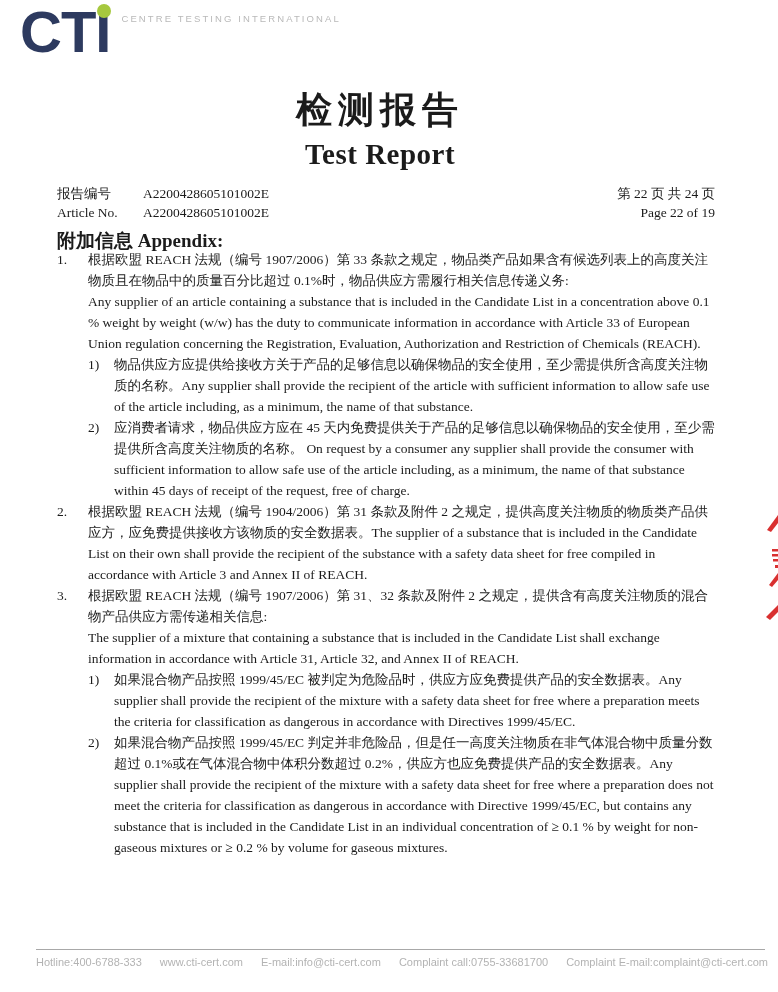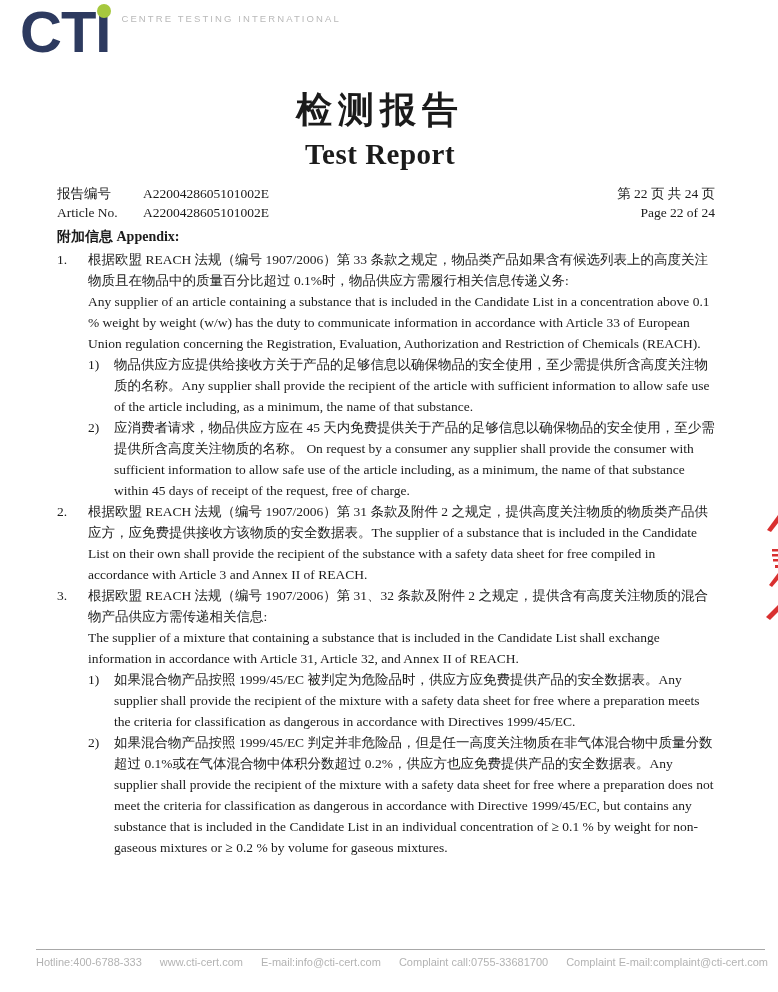--- a/index.html
+++ b/index.html
@@ -30,21 +30,21 @@
   .title-en { font-size:29px; font-weight:700; margin-top:3px; letter-spacing:0.5px; }
 
   
   .meta { position:absolute; top:184px; left:57px; width:658px; font-size:13.5px; line-height:19px; }
   .meta-row { display:flex; }
   .meta-label { width:86px; flex-shrink:0; }
   .meta-value { flex:1; }
   .meta-page { text-align:right; white-space:nowrap; }
 
   
-  .appendix-heading { position:absolute; top:228px; left:57px; font-size:14px; font-weight:700; }
+  .appendix-heading { position:absolute; top:228px; left:57px; font-size:19px; font-weight:700; }
 
   
   .content { position:absolute; top:249px; left:57px; width:659px;
     font-size:13.5px; line-height:21px; text-align:left; }
   .item { display:flex; }
   .item-num { width:31px; flex-shrink:0; }
   .item-body { flex:1; }
   .subitem { display:flex; }
   .subitem-num { width:26px; flex-shrink:0; }
   .subitem-body { flex:1; }
@@ -79,21 +79,21 @@
 
 <div class="meta">
   <div class="meta-row">
     <span class="meta-label">报告编号</span>
     <span class="meta-value">A2200428605101002E</span>
     <span class="meta-page">第 22 页  共 24 页</span>
   </div>
   <div class="meta-row">
     <span class="meta-label">Article No.</span>
     <span class="meta-value">A2200428605101002E</span>
-    <span class="meta-page">Page 22 of 24</span>
+    <span class="meta-page">Page 22 of 19</span>
   </div>
 </div>
 
 <div class="appendix-heading">附加信息 Appendix:</div>
 
 <div class="content">
 
   <div class="item">
     <div class="item-num">1.</div>
     <div class="item-body">
@@ -106,21 +106,21 @@
       <div class="subitem">
         <div class="subitem-num">2)</div>
         <div class="subitem-body">应消费者请求，物品供应方应在 45 天内免费提供关于产品的足够信息以确保物品的安全使用，至少需提供所含高度关注物质的名称。 On request by a consumer any supplier shall provide the consumer with sufficient information to allow safe use of the article including, as a minimum, the name of that substance within 45 days of receipt of the request, free of charge.</div>
       </div>
     </div>
   </div>
 
   <div class="item">
     <div class="item-num">2.</div>
     <div class="item-body">
-      <div>根据欧盟 REACH 法规（编号 1907/2006）第 31 条款及附件 2 之规定，提供高度关注物质的物质类产品供应方，应免费提供接收方该物质的安全数据表。The supplier of a substance that is included in the Candidate List on their own shall provide the recipient of the substance with a safety data sheet for free compiled in accordance with Article 3 and Annex II of REACH.</div>
+      <div>根据欧盟 REACH 法规（编号 1904/2006）第 31 条款及附件 2 之规定，提供高度关注物质的物质类产品供应方，应免费提供接收方该物质的安全数据表。The supplier of a substance that is included in the Candidate List on their own shall provide the recipient of the substance with a safety data sheet for free compiled in accordance with Article 3 and Annex II of REACH.</div>
     </div>
   </div>
 
   <div class="item">
     <div class="item-num">3.</div>
     <div class="item-body">
       <div>根据欧盟 REACH 法规（编号 1907/2006）第 31、32 条款及附件 2 之规定，提供含有高度关注物质的混合物产品供应方需传递相关信息:</div>
       <div>The supplier of a mixture that containing a substance that is included in the Candidate List shall exchange information in accordance with Article 31, Article 32, and Annex II of REACH.</div>
       <div class="subitem">
         <div class="subitem-num">1)</div>

